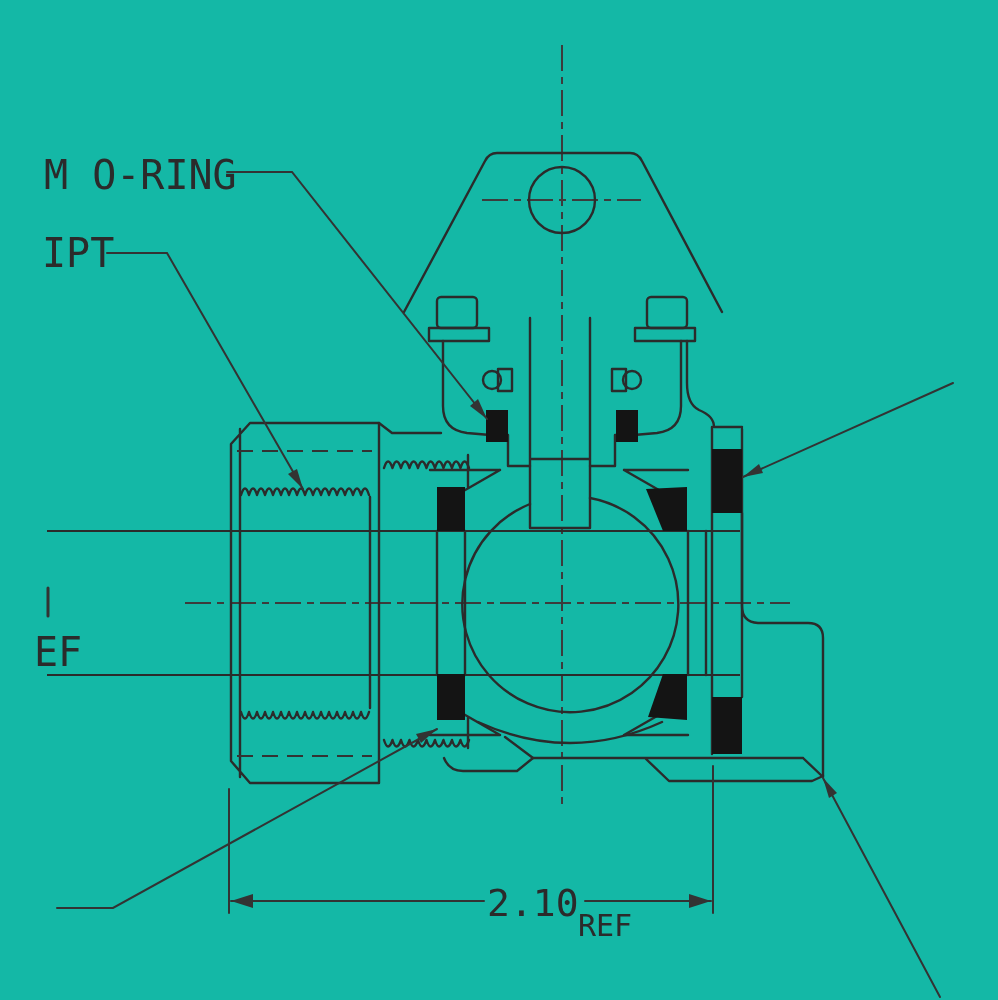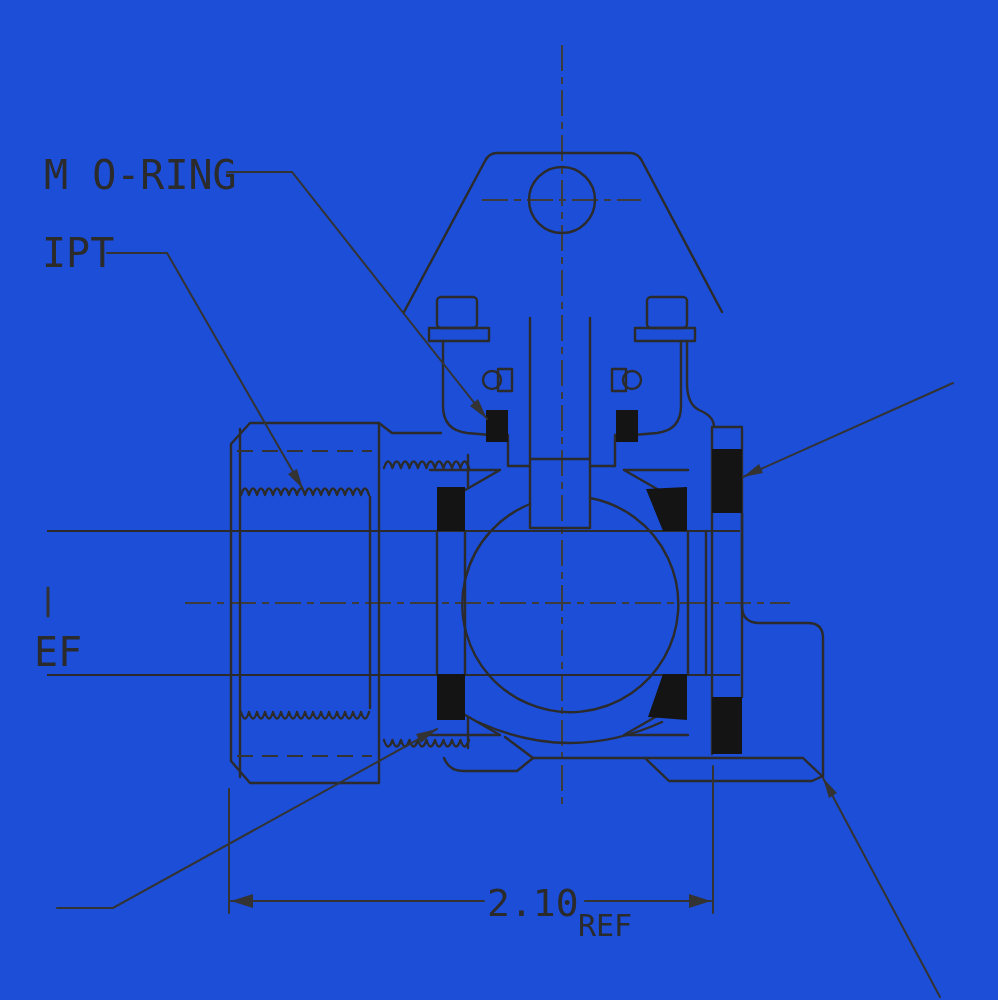--- a/index.html
+++ b/index.html
@@ -1,16 +1,16 @@
 <!DOCTYPE html>
 <html><head>
 <meta charset="utf-8">
 <style>
   html,body{margin:0;padding:0;background:#fff;}
-  .stage{position:relative;width:998px;height:1000px;background:#1d4ed8;overflow:hidden;
+  .stage{position:relative;width:998px;height:1000px;background:#14b8a6;overflow:hidden;
          font-family:"DejaVu Sans Mono", monospace;}
   svg{display:block;}
   text{font-family:"DejaVu Sans Mono", monospace;fill:#2b2b2b;}
 </style>
 </head>
 <body>
 
 <div class="stage">
 <svg width="998" height="1000" viewBox="0 0 998 1000">
 

